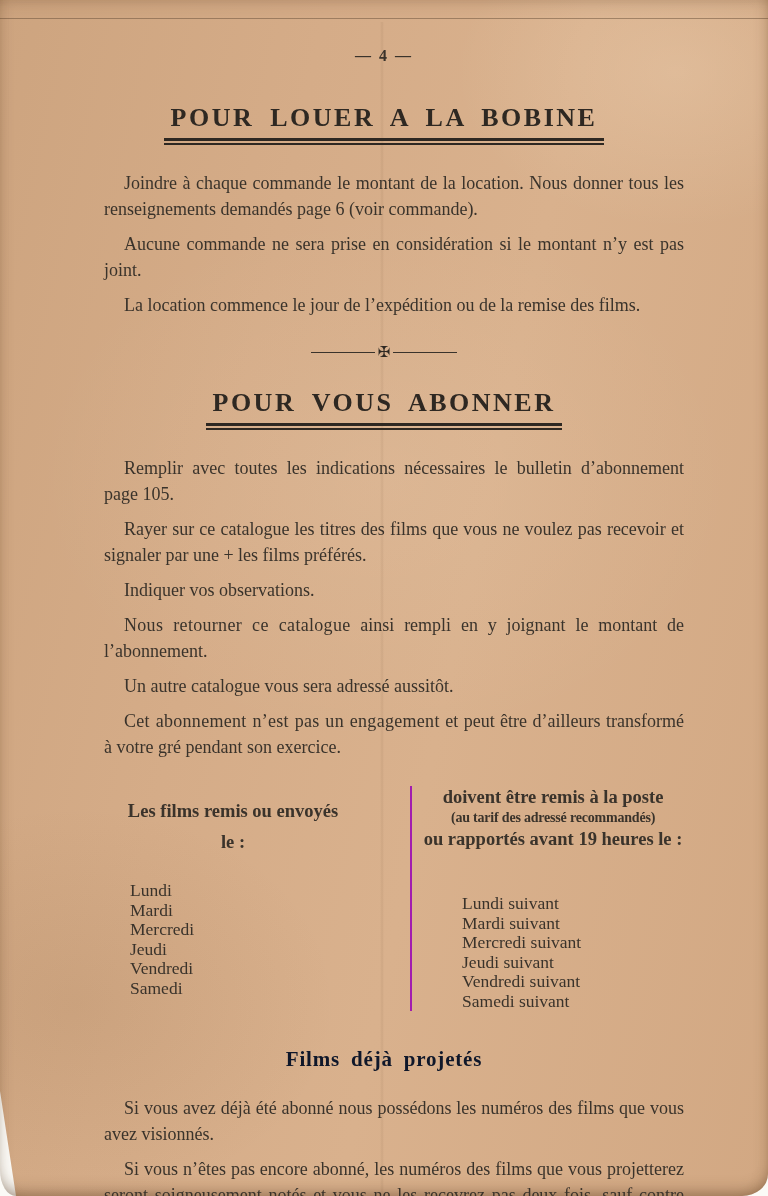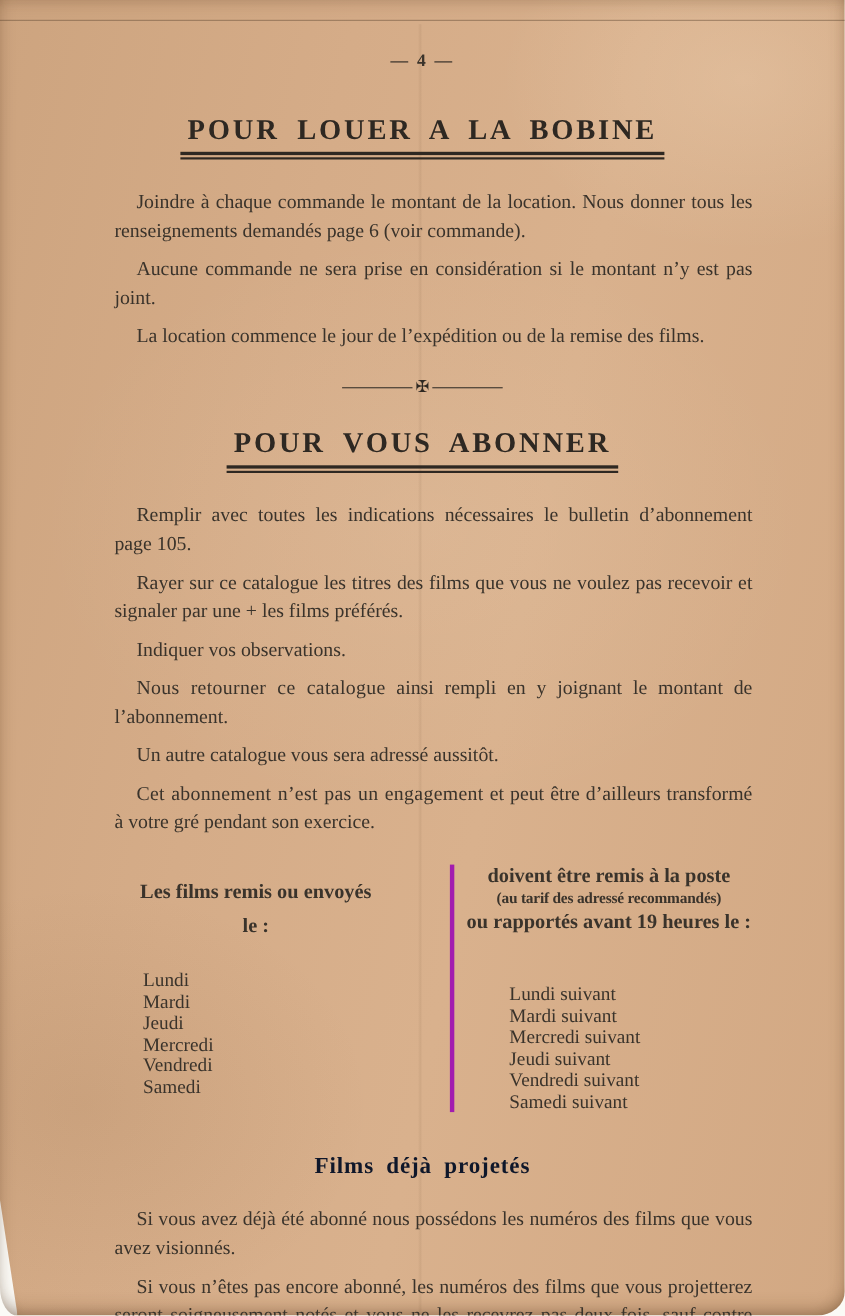--- a/index.html
+++ b/index.html
@@ -83,21 +83,21 @@
   }
   .ornament .line { width:64px; height:1.6px; background:#3a332b; }
   .ornament .cross { font-size:15px; line-height:15px; margin:0 3px; color:#2e2822; }
 
   .schedule {
     display:flex; align-items:center;
     margin:26px 84px 0 104px;
     gap:36px;
   }
   .sched-left  { width:288px; }
-  .sched-right { width:290px; border-left:4px solid #a21caf; }
+  .sched-right { width:290px; border-left:2px solid #a21caf; }
   .hdr-block { height:70px; }
   .sched-left .hdr1 { text-align:center; font-weight:bold; font-size:18.5px; line-height:24px; padding-right:12px; }
   .sched-left .hdr2 { text-align:center; font-weight:bold; font-size:18.5px; margin-top:9px; padding-right:12px; }
   .sched-right .rhdr1 { text-align:center; font-weight:bold; font-size:18.5px; line-height:23px; padding-left:10px; }
   .sched-right .rhdr2 { text-align:center; font-weight:bold; font-size:14px; line-height:18px; letter-spacing:-0.2px; padding-left:10px; }
   .sched-right .rhdr3 { text-align:center; font-weight:bold; font-size:18.5px; line-height:24px; padding-left:10px; }
   .day-list { margin-top:12px; font-size:17.5px; line-height:19.5px; }
   .sched-left  .day-list { padding-left:26px; }
   .sched-right .day-list { padding-left:50px;margin-top:38px; }
 
@@ -151,22 +151,22 @@
 
   <div class="schedule">
     <div class="sched-left">
       <div class="hdr-block">
         <div class="hdr1">Les films remis ou envoyés</div>
         <div class="hdr2">le :</div>
       </div>
       <div class="day-list">
         <div>Lundi</div>
         <div>Mardi</div>
+        <div>Mercredi</div>
         <div>Jeudi</div>
-        <div>Mercredi</div>
         <div>Vendredi</div>
         <div>Samedi</div>
       </div>
     </div>
     <div class="sched-right">
       <div class="hdr-block">
         <div class="rhdr1">doivent être remis à la poste</div>
         <div class="rhdr2">(au tarif des adressé recommandés)</div>
         <div class="rhdr3">ou rapportés avant 19 heures le :</div>
       </div>

